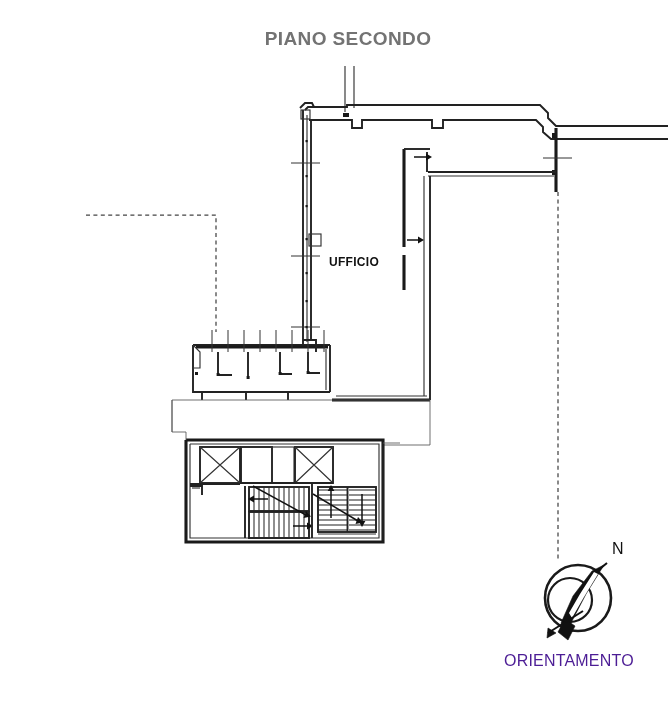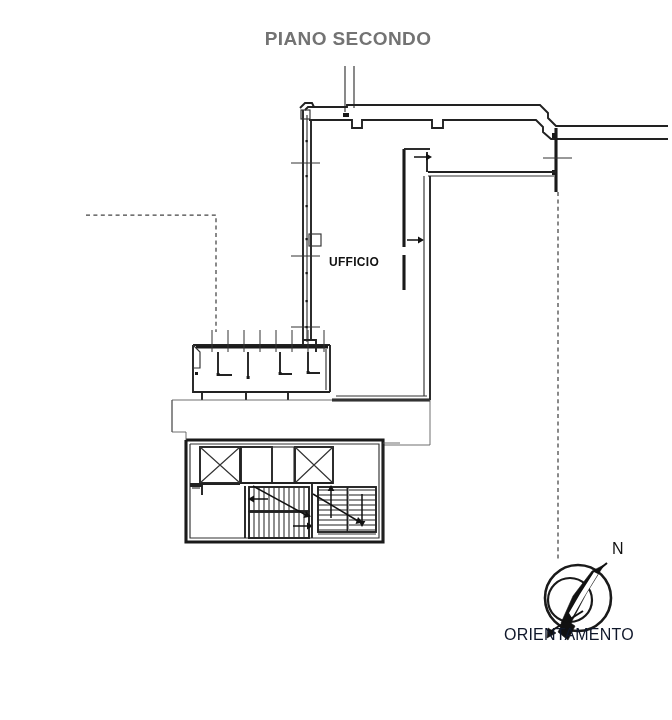--- a/index.html
+++ b/index.html
@@ -42,25 +42,25 @@
     color: #111111;
     user-select: none;
   }
   #ufficio-label {
     left: 329px;
     top: 255px;
   }
   .compass-caption {
     position: absolute;
     left: 504px;
-    top: 626px;
+    top: 652px;
     font-size: 16px;
     font-weight: normal;
     letter-spacing: 0.2px;
-    color: #0f172a;
+    color: #4c1d95;
     user-select: none;
   }
   .compass-north {
     position: absolute;
     left: 612px;
     top: 540px;
     font-size: 16px;
     font-weight: normal;
     color: #111111;
     user-select: none;

